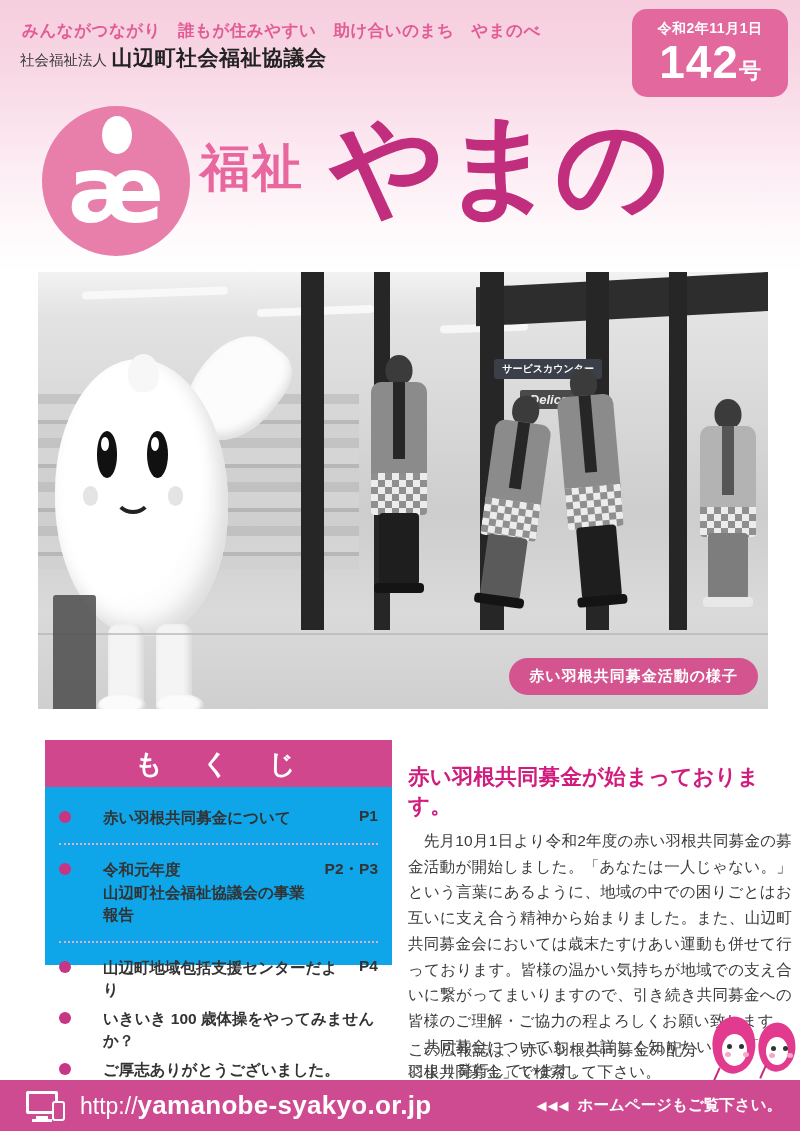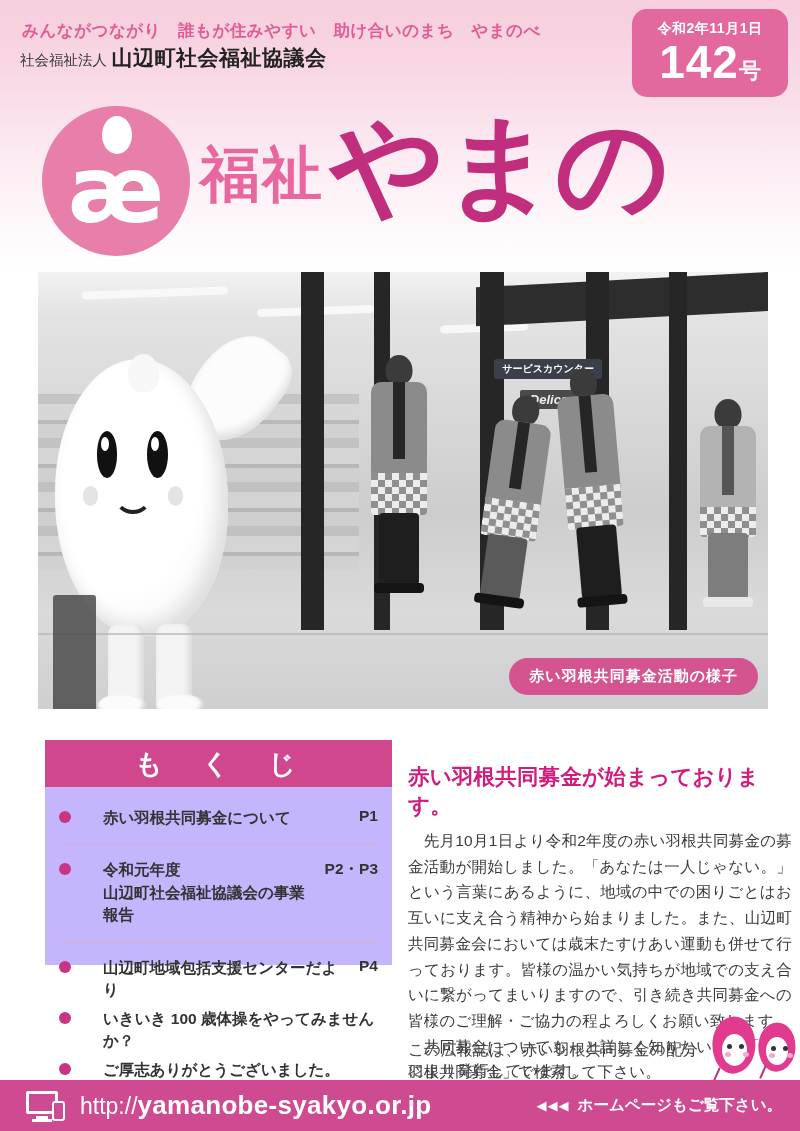--- a/index.html
+++ b/index.html
@@ -40,21 +40,21 @@
     position:absolute; left:60px; top:10px; width:30px; height:38px;
     background:#fff; border-radius:50%;
   }
   .emblem-glyph {
     position:absolute; left:0; top:34px; width:148px; text-align:center;
     color:#fff; font-size:92px; font-weight:bold; line-height:1.1;
     font-family:"DejaVu Sans",sans-serif;
   }
   .masthead-fukushi {
     position:absolute; left:160px; top:32px; color:#e8679f;
-    font-size:60px; font-weight:bold; letter-spacing:2px;
+    font-size:50px; font-weight:bold; letter-spacing:2px;
   }
   .masthead-title {
     position:absolute; left:290px; top:-10px; color:#c22e7e;
     font-size:112px; font-weight:bold; letter-spacing:-2px; line-height:1.3;
   }
   
   .photo {
     position:absolute; left:38px; top:272px; width:730px; height:437px;
     background:linear-gradient(180deg,#f2f2f2 0%,#e3e3e3 10%,#cdcdcd 55%,#dadada 78%,#cfcfcf 100%);
     overflow:hidden;
@@ -111,21 +111,21 @@
   }
   .p-legs { position:absolute; left:50%; transform:translateX(-50%); top:158px; width:40px; height:72px; background:#1e1e1e; border-radius:4px; }
   .p-feet { position:absolute; left:50%; transform:translateX(-50%); top:228px; width:50px; height:10px; background:#141414; border-radius:4px; }
   .ph-floorline { position:absolute; left:0; right:0; bottom:17%; height:2px; background:#b5b5b5; opacity:.7; }
   .ph-stand { position:absolute; left:2%; bottom:0; width:6%; height:26%; background:#4b4b4b; border-radius:3px 3px 0 0; opacity:.85; }
   .photo-caption {
     position:absolute; right:10px; bottom:14px; background:#d4548f; color:#fff;
     font-size:15px; font-weight:bold; padding:9px 20px; border-radius:20px; letter-spacing:1px;
   }
   
-  .toc { position:absolute; left:45px; top:740px; width:347px; height:225px; background:#c4b5fd; }
+  .toc { position:absolute; left:45px; top:740px; width:347px; height:225px; background:#0ea5e9; }
   .toc-header {
     height:47px; background:#d0478e; color:#fff; display:flex; align-items:center; justify-content:center;
     font-size:27px; font-weight:bold; letter-spacing:6px;
   }
   .toc-body { padding:6px 14px 0 14px; }
   .toc-group { padding:11px 0; }
   .toc-group + .toc-group { border-top:2px dotted #d9aec6; }
   .toc-body .toc-group:last-child { border-bottom:2px dotted #d9aec6; }
   .toc-row { display:flex; align-items:flex-start; padding:3px 0; }
   .toc-bullet { width:12px; height:12px; border-radius:50%; background:#c73585; margin:4px 8px 0 0; flex:none; }

